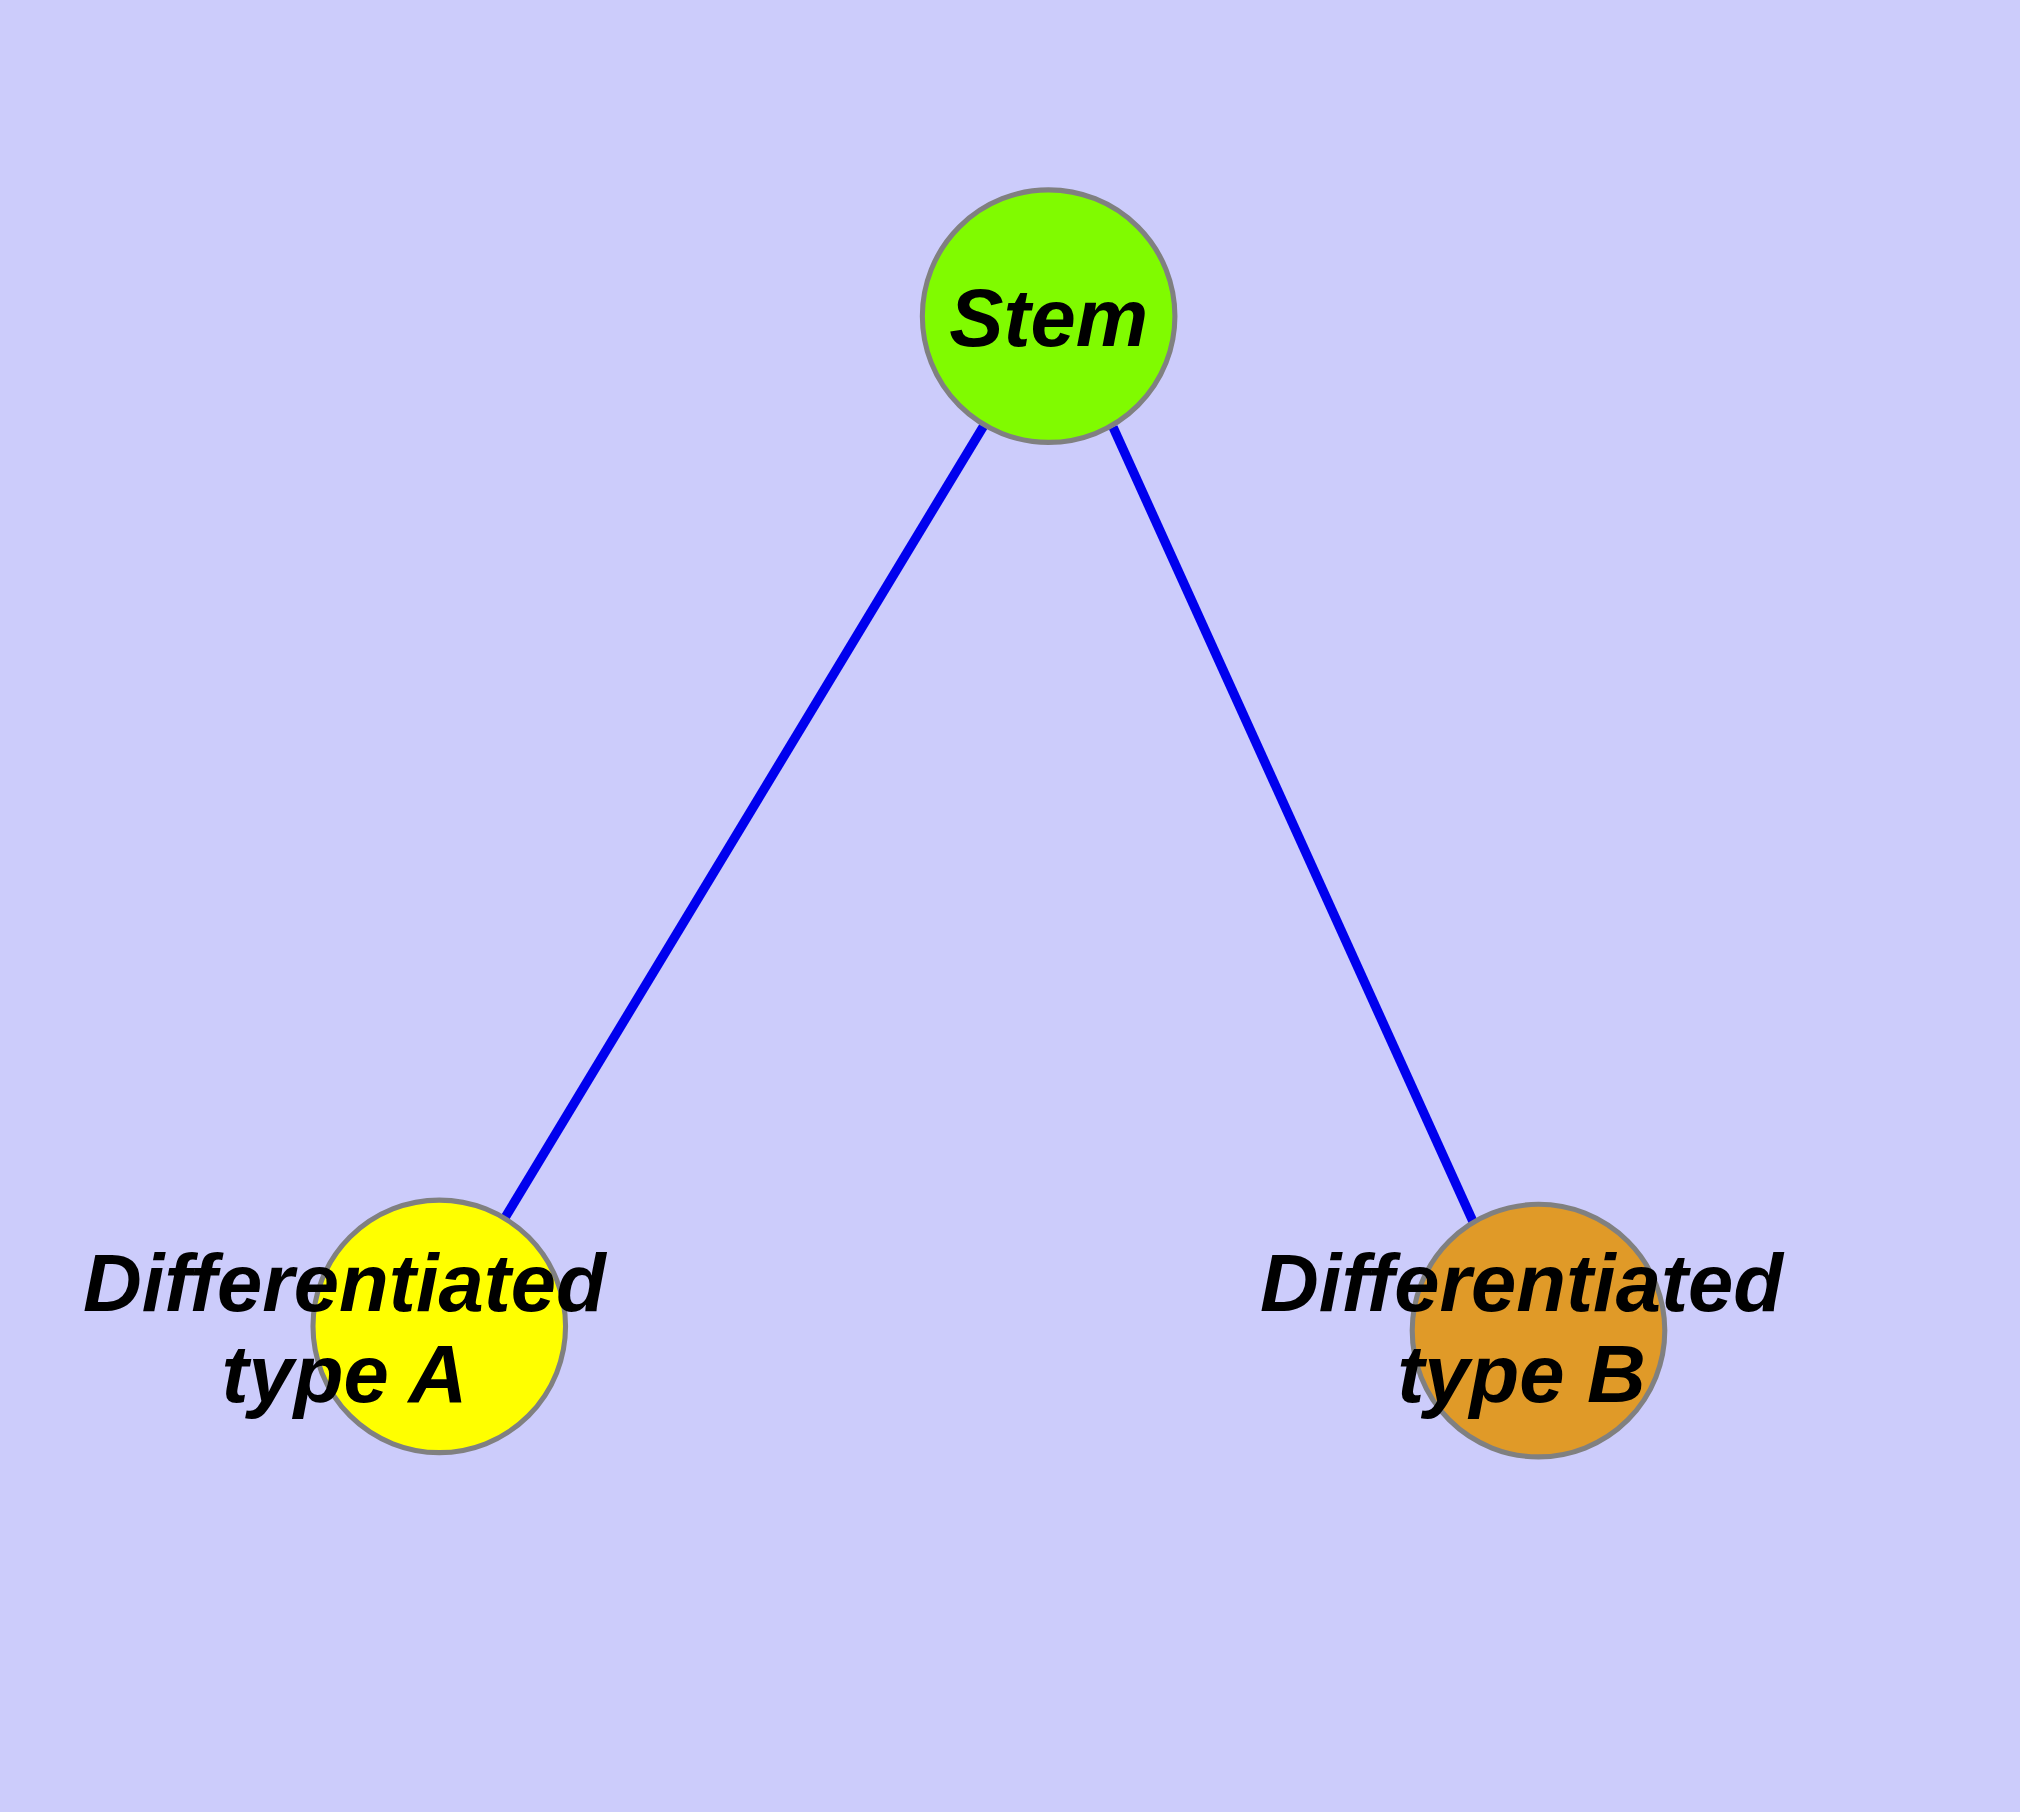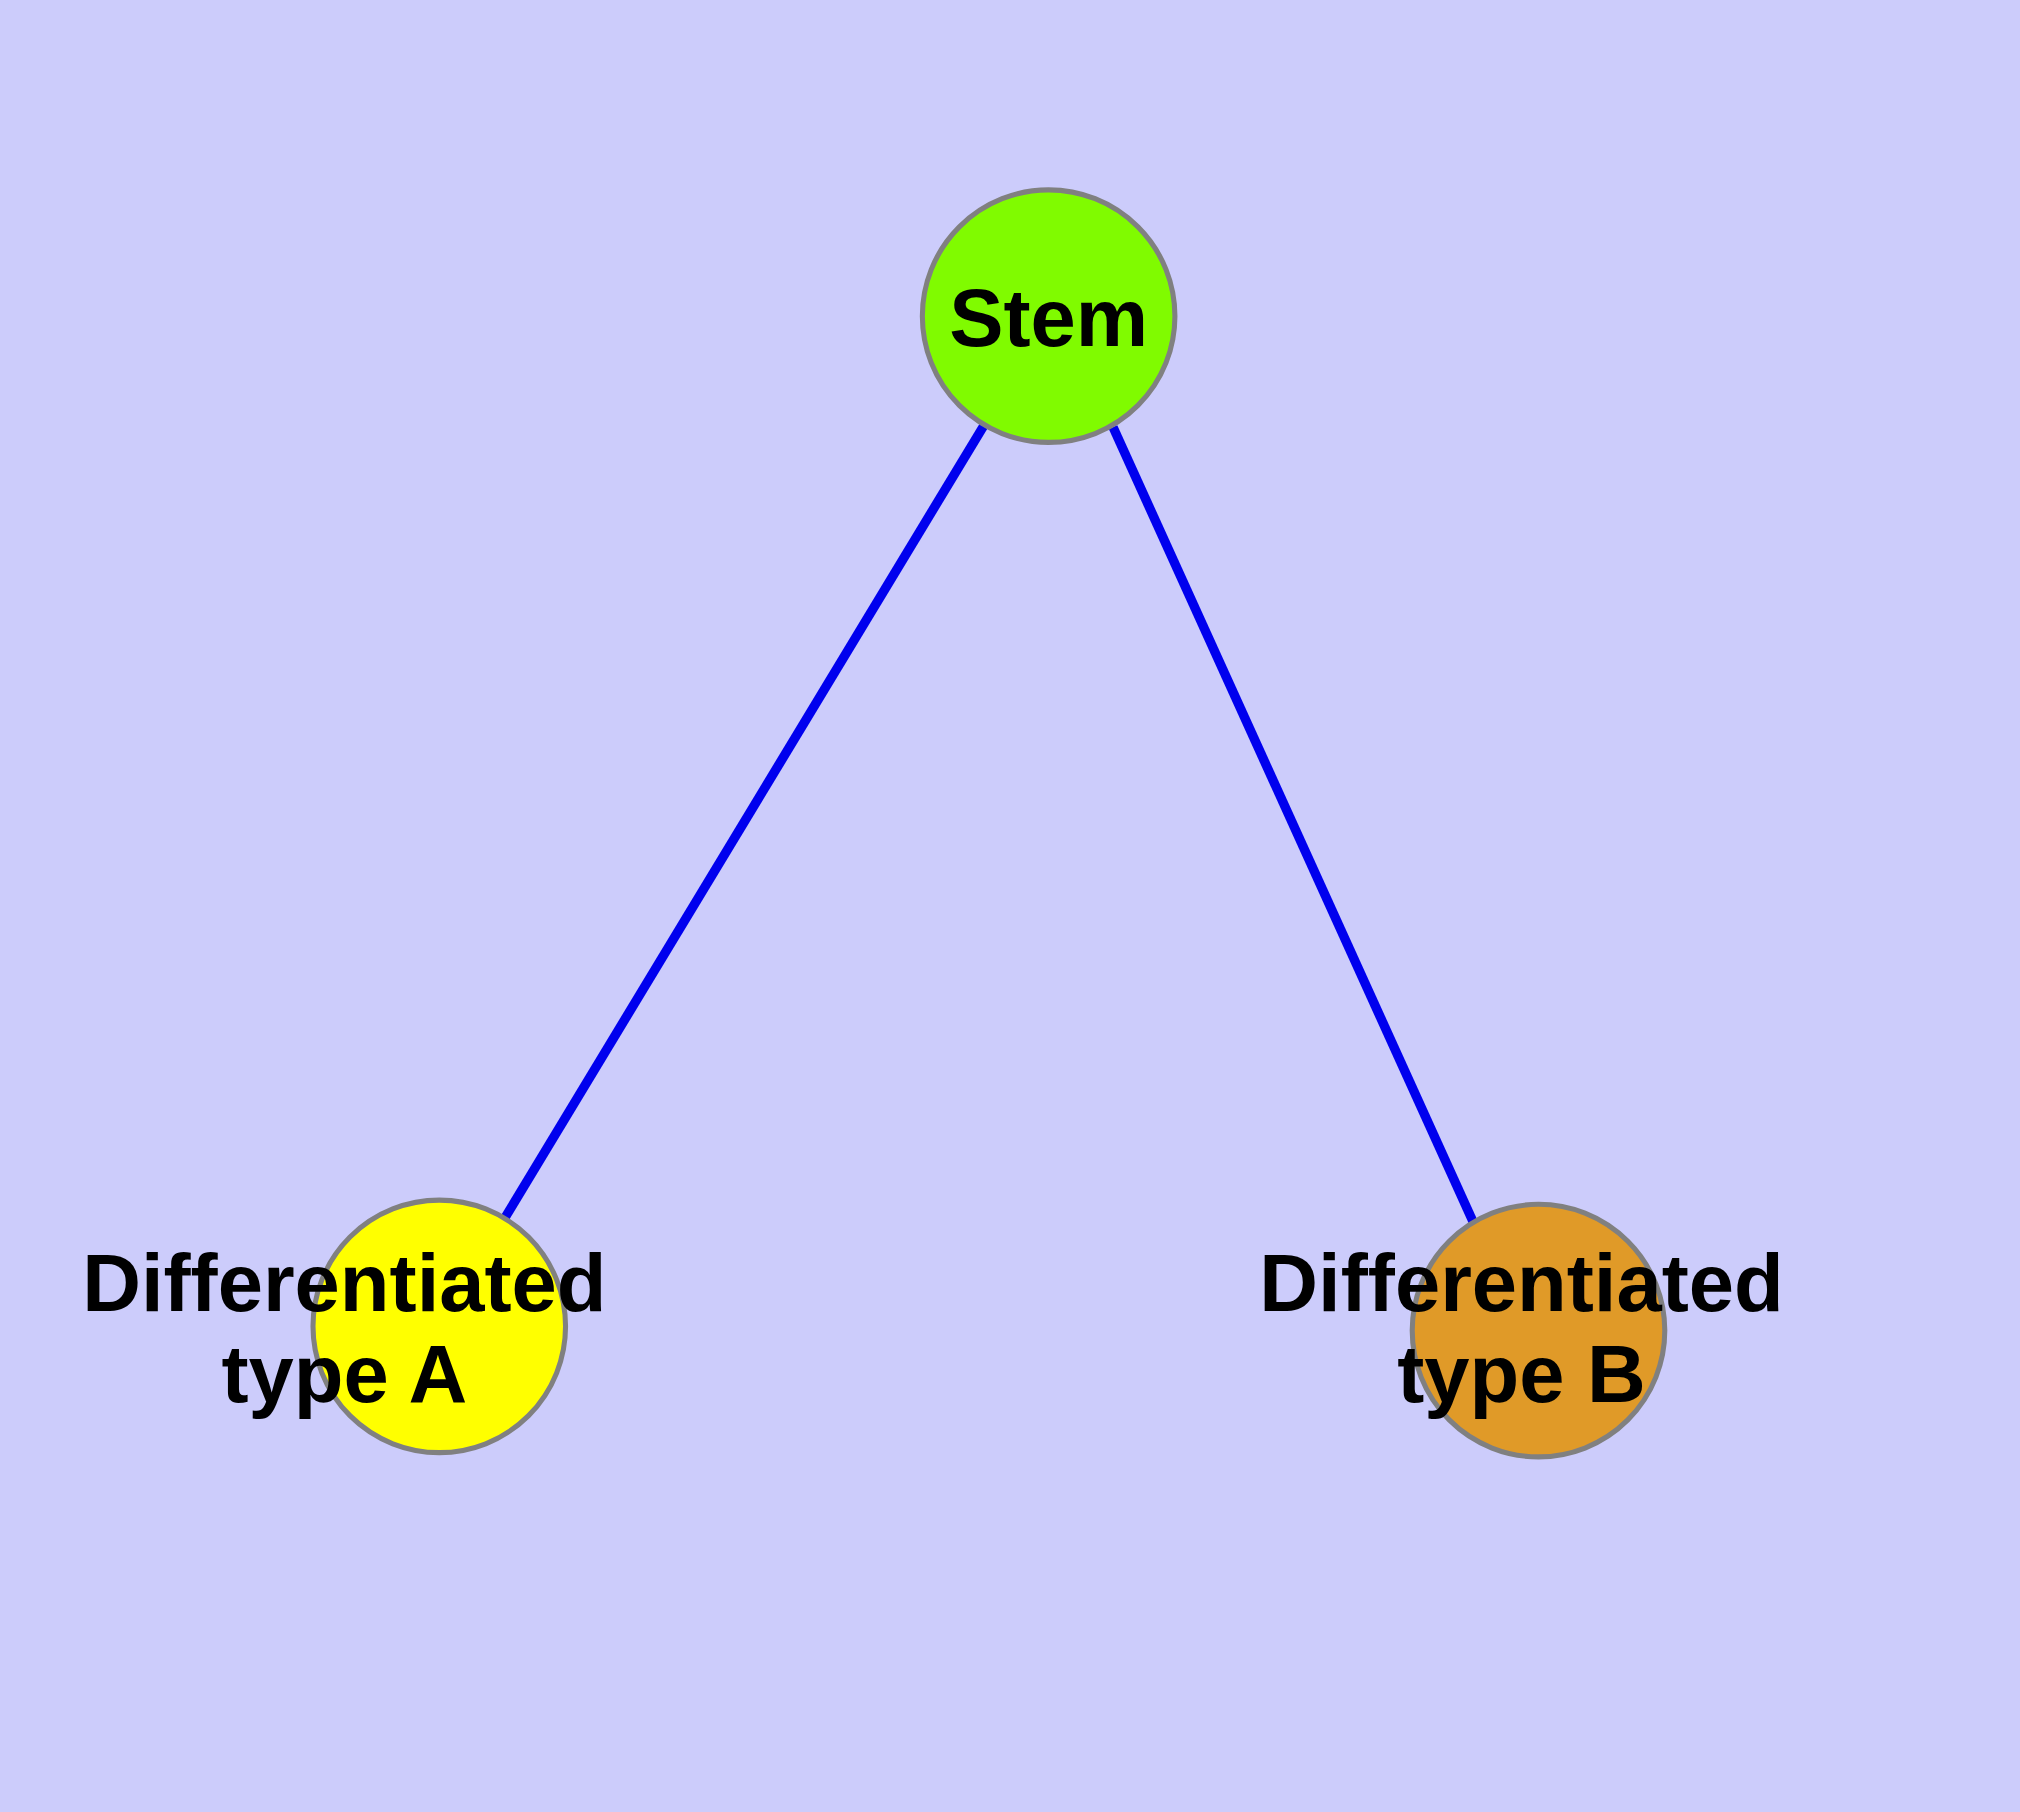--- a/index.html
+++ b/index.html
@@ -7,20 +7,21 @@
     margin: 0;
     padding: 0;
     background: #ccccfb;
   }
   #canvas {
     position: relative;
     width: 2021px;
     height: 1812px;
     overflow: hidden;
     font-family: "Liberation Sans", sans-serif;
+    font-style: italic;
   }
   #graph-svg {
     position: absolute;
     top: 0;
     left: 0;
     width: 2021px;
     height: 1812px;
     display: block;
   }
   .node-label {

